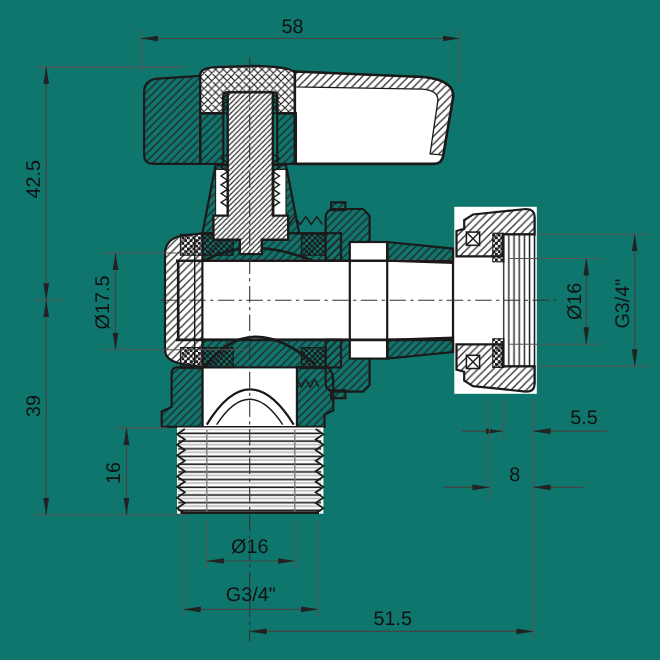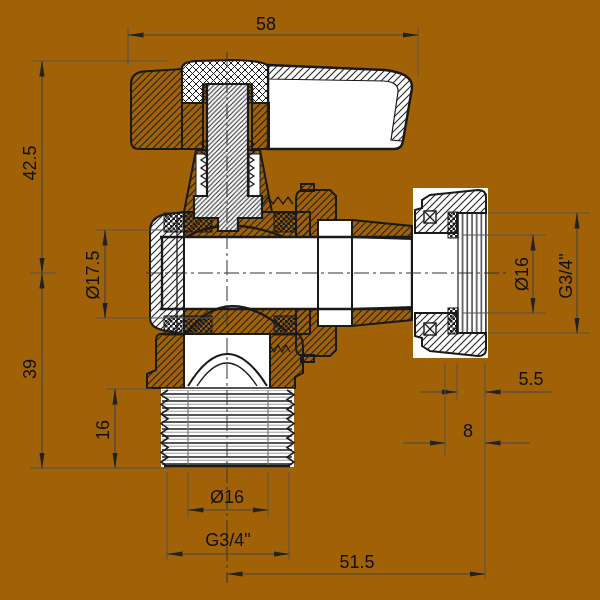--- a/index.html
+++ b/index.html
@@ -1,16 +1,16 @@
 <!DOCTYPE html>
 <html><head>
 <meta charset="utf-8">
 <style>
   html,body{margin:0;padding:0;background:#fff;}
-  .stage{width:600px;height:600px;background:#a16207;position:relative;font-family:"Liberation Sans",sans-serif;}
+  .stage{width:600px;height:600px;background:#0f766e;position:relative;font-family:"Liberation Sans",sans-serif;}
   svg{display:block;}
   .ln{stroke:#1a1a1a;fill:none;stroke-width:2;}
   .ln1{stroke:#1a1a1a;fill:none;stroke-width:1.3;}
   .ln2{stroke:#1a1a1a;fill:none;stroke-width:2.4;}
   .lng{stroke:#777;fill:none;stroke-width:1.2;}
   .hatch{fill:url(#p-hatch);stroke:#1a1a1a;stroke-width:2;}
   .hatchd{fill:url(#p-hatchd);stroke:#1a1a1a;stroke-width:2.2;}
   .cross{fill:url(#p-cross);stroke:#1a1a1a;stroke-width:2.2;}
   .check{fill:url(#p-check);stroke:#1a1a1a;stroke-width:1;}
   .wht{fill:#ffffff;stroke:#1a1a1a;}

